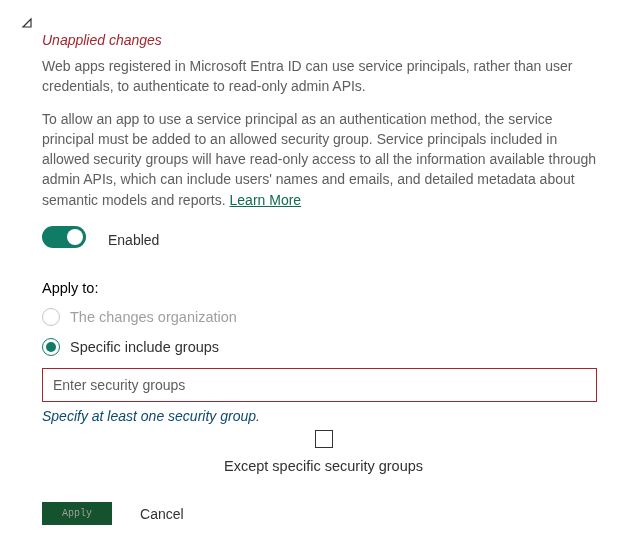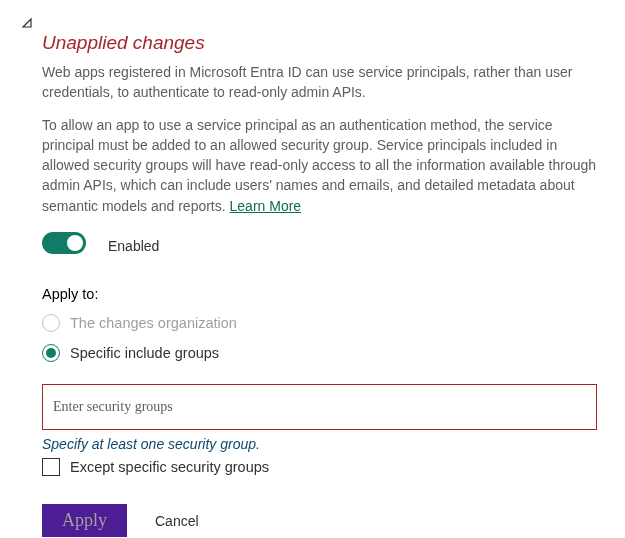--- a/index.html
+++ b/index.html
@@ -32,21 +32,21 @@
       font-size: 15.5px;
       color: #323130;
       font-weight: 400;
     }
     .content-block {
       margin-left: 22px;
     }
     .unapplied {
       color: #a4262c;
       font-style: italic;
-      font-size: 19px;
+      font-size: 14px;
       margin-bottom: 8px;
     }
     .description {
       color: #605e5c;
       font-size: 14px;
       line-height: 1.45;
       margin-bottom: 12px;
     }
     .learn-more {
       color: #106b52;
@@ -121,68 +121,68 @@
     }
     .radio-row.disabled .radio-label {
       color: #a19f9d;
     }
     .selected .radio-outer {
       border-color: #107c65;
     }
     .groups-input {
       width: 100%;
       max-width: 555px;
-      height: 46px;
+      height: 34px;
       border: 1px solid #a4262c;
       padding: 0 10px;
       font-size: 14px;
-      font-family: Liberation Serif, serif;
+      font-family: Liberation Sans, sans-serif;
       color: #605e5c;
-      margin-top: 10px;
       outline: none;
     }
     .groups-input::placeholder {
       color: #605e5c;
     }
     .error-msg {
       color: #0c4a6e;
       font-style: italic;
       font-size: 14px;
       margin-top: 6px;
       margin-bottom: 6px;
     }
     .checkbox-row {
       display: flex;
       align-items: center;
       gap: 10px;
       margin-bottom: 28px;
       cursor: pointer;
+      flex-direction: column;
     }
     .checkbox-box {
       width: 18px;
       height: 18px;
       border: 1px solid #323130;
       flex-shrink: 0;
     }
     .checkbox-label {
       font-size: 14.5px;
       color: #323130;
     }
     .button-row {
       display: flex;
       gap: 28px;
       align-items: center;
     }
     .apply-btn {
       padding: 6px 20px;
-      background: #4c1d95;
+      background: #14532d;
       border: none;
       color: #a19f9d;
-      font-size: 18px;
-      font-family: Liberation Serif, serif;
+      font-size: 10px;
+      font-family: Liberation Mono, monospace;
       cursor: default;
     }
     .cancel-btn {
       background: none;
       border: none;
       color: #323130;
       font-size: 14px;
       font-family: inherit;
       cursor: pointer;
     }

